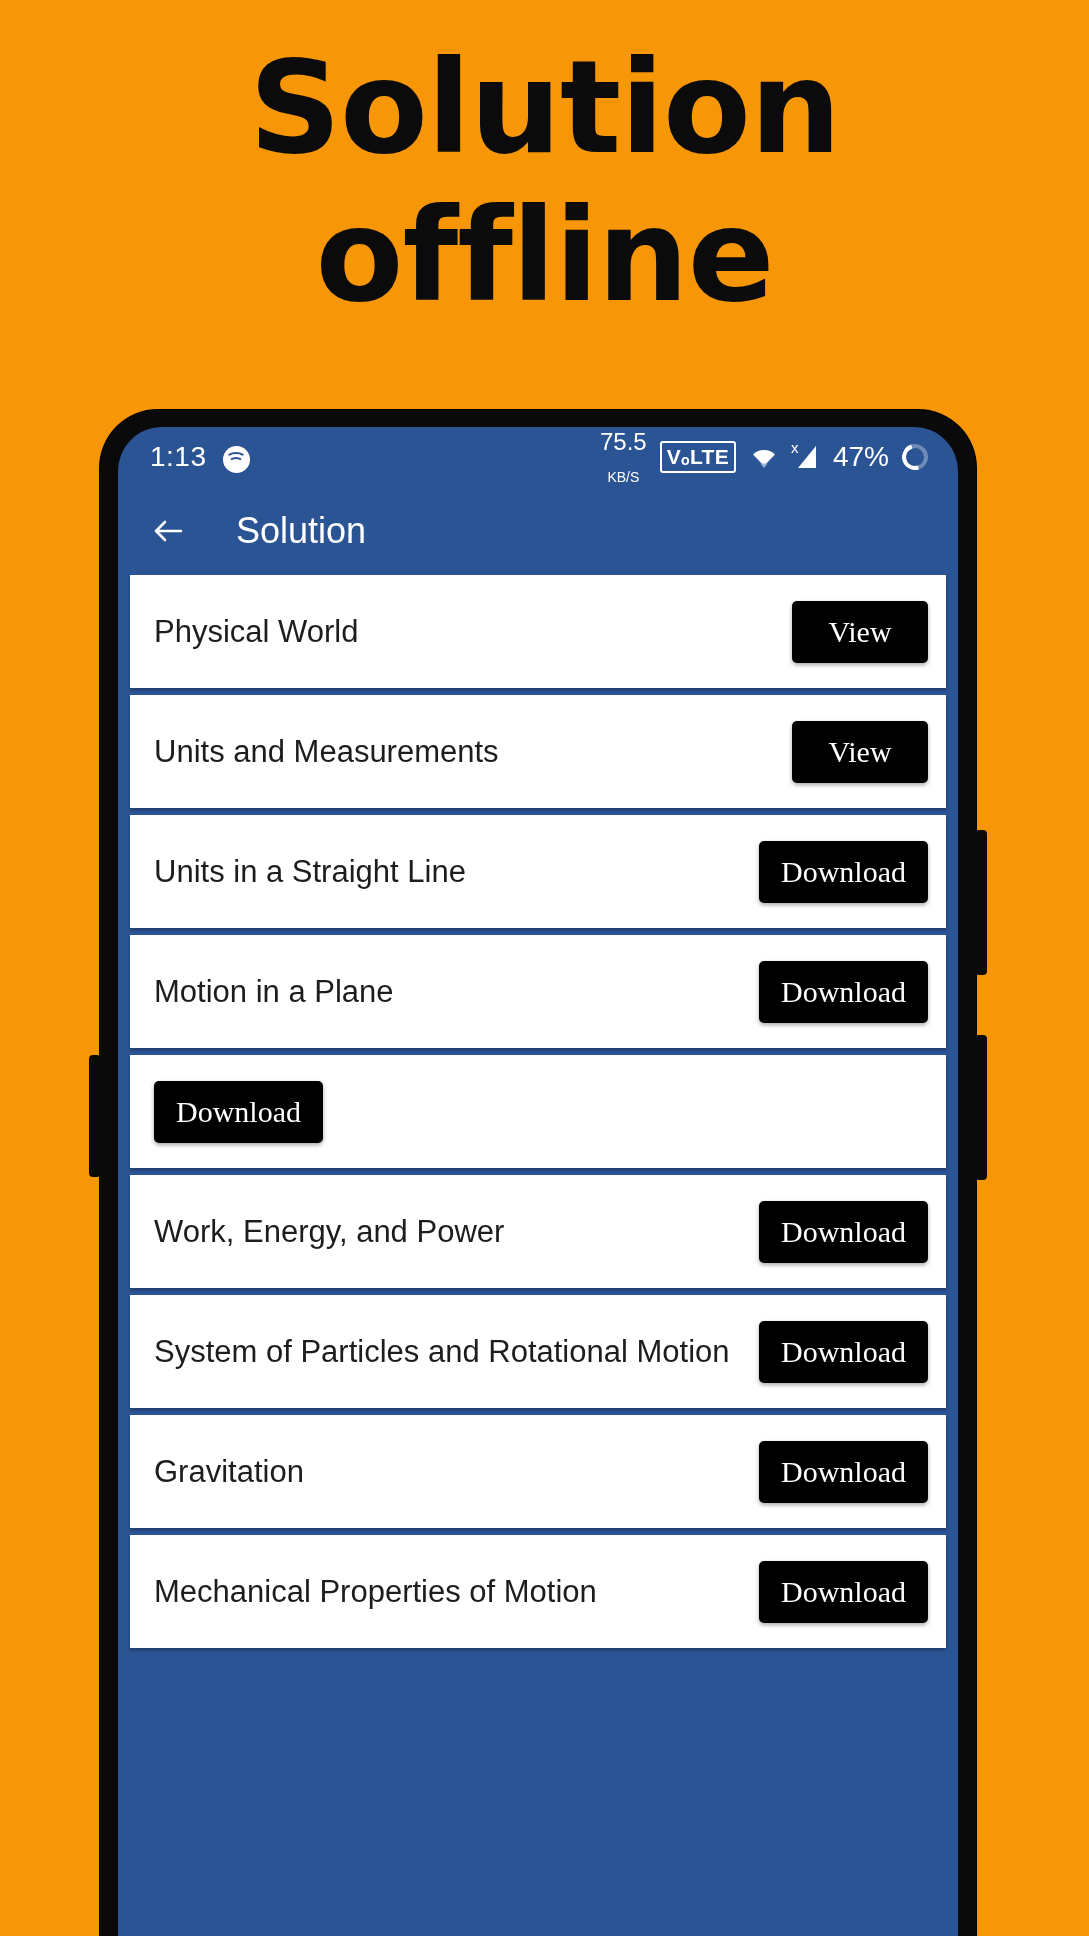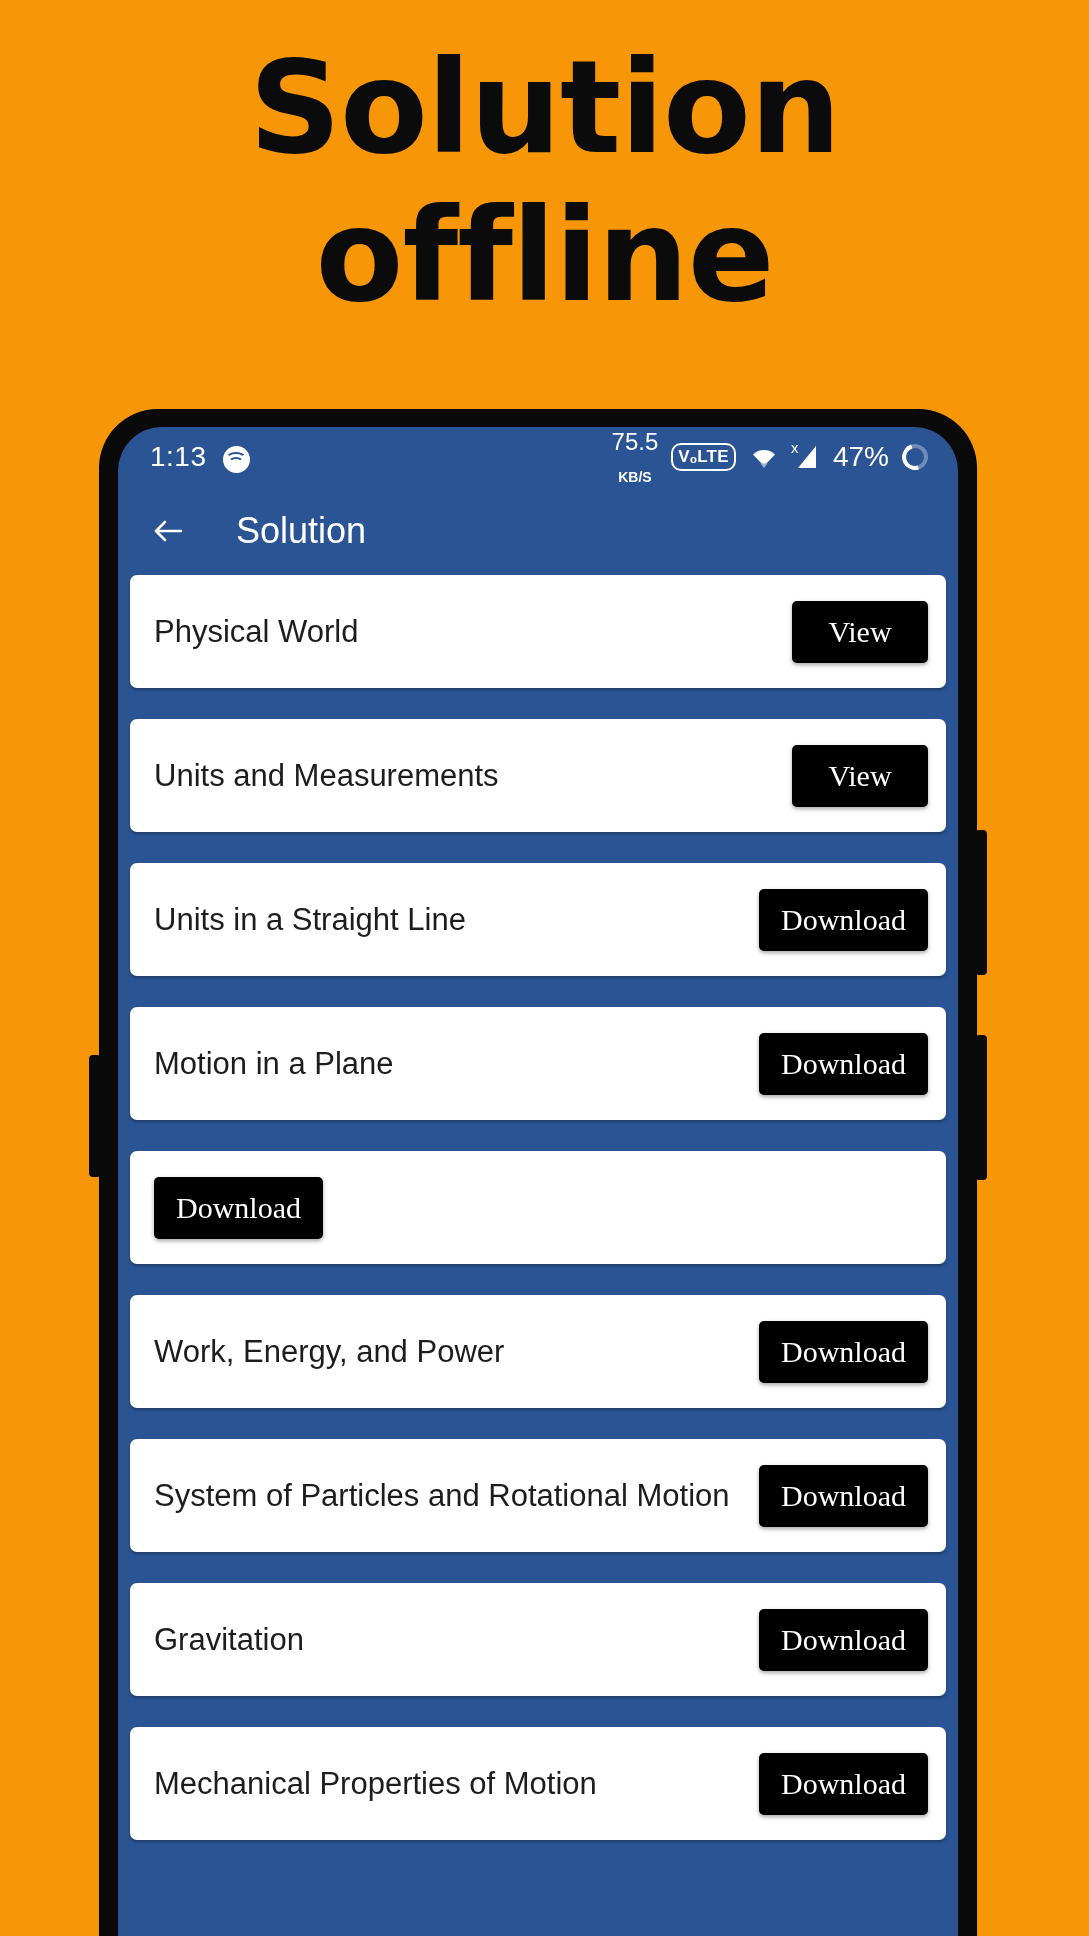--- a/index.html
+++ b/index.html
@@ -96,27 +96,27 @@
     border-radius: 50%;
   }
   .spotify-icon::before { width: 17px; height: 10px; top: 6px; }
   .spotify-icon::after  { width: 11px; height: 7px;  top: 11px; }
 
   .status-spacer { flex: 1; }
   .status-right { display: flex; align-items: center; gap: 13px; }
 
   .net-speed { text-align: center; line-height: 1; }
   .net-speed .num { font-size: 24px; display: block; text-align: center; }
-  .net-speed .unit { font-size: 14px; display: block; margin-top: 16px; font-weight: bold; }
+  .net-speed .unit { font-size: 14px; display: block; margin-top: 16px; }
 
   .volte-badge {
     border: 2px solid #ffffff;
-    border-radius: 10px;
+    border-radius: 3px;
     padding: 1px 5px;
-    font-size: 17px;
+    font-size: 21px;
     font-weight: 700;
     letter-spacing: .3px;
     line-height: 1.25;
   }
 
   .wifi-icon { width: 30px; height: 24px; position: relative; }
   .sig-icon  { width: 28px; height: 26px; position: relative; }
   .sig-x {
     position: absolute; top: -4px; left: -1px;
     font-size: 15px; line-height: 1;
@@ -148,22 +148,22 @@
     font-size: 36px;
     font-weight: 400;
   }
 
   
   .chapter-list {
     padding: 0 12px;
   }
   .chapter-row {
     background: #ffffff;
-    border-radius: 7px;
-    margin-bottom: 31px;
+    border-radius: 0;
+    margin-bottom: 7px;
     min-height: 113px;
     padding: 14px 18px 14px 24px;
     display: flex;
     align-items: center;
     gap: 14px;
     box-shadow: 0 2px 3px rgba(0,0,0,.30);
   }
   .chapter-title {
     flex: 1;
     color: #1d1d1d;

